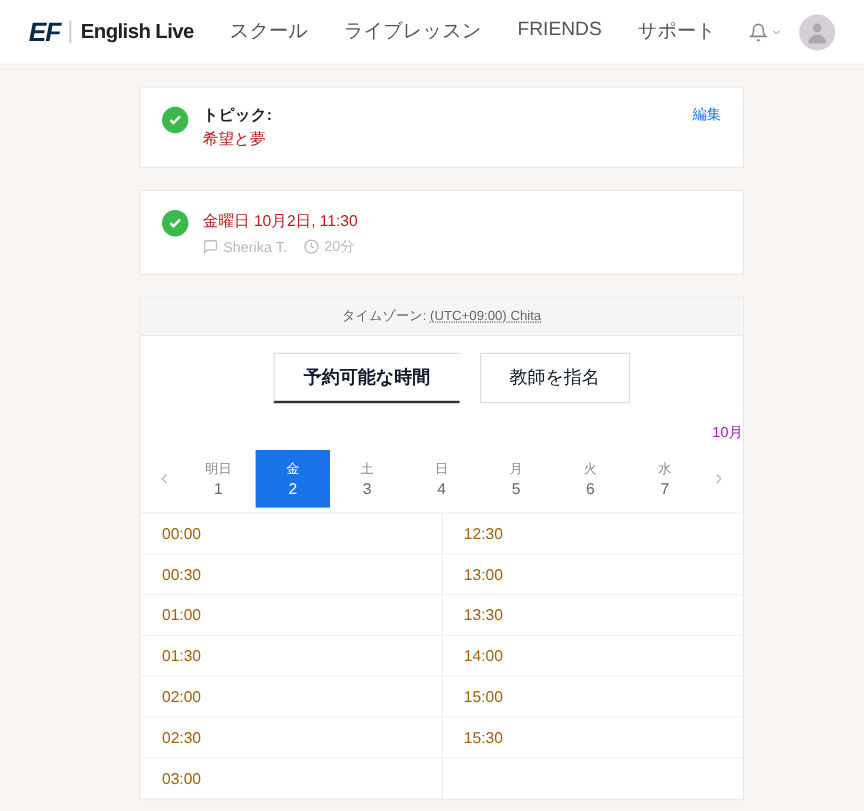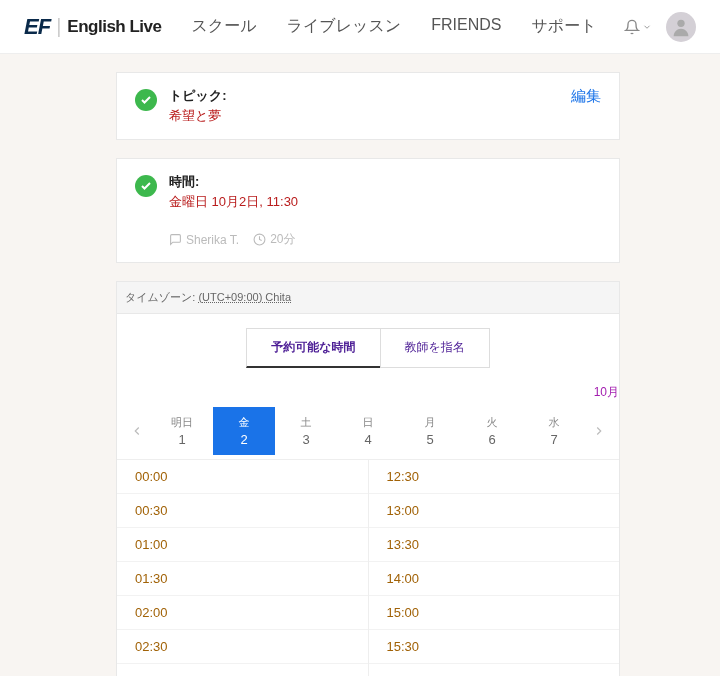--- a/index.html
+++ b/index.html
@@ -14,28 +14,28 @@
 .header-right { display: flex; align-items: center; gap: 14px; }
 .bell-wrap { display: flex; align-items: center; gap: 2px; cursor: pointer; color: #888; }
 .avatar { width: 30px; height: 30px; border-radius: 50%; background: #d4d0d6; display: flex; align-items: center; justify-content: center; cursor: pointer; }
 .card { background: #fff; margin: 18px 100px 0 116px; border: 1px solid #e8e8e8; }
 .card-row { display: flex; align-items: flex-start; padding: 14px 18px; }
 .check { width: 22px; height: 22px; border-radius: 50%; background: #3db84d; display: flex; align-items: center; justify-content: center; margin-right: 12px; margin-top: 2px; flex-shrink: 0; }
 .check svg { display: block; }
 .card-content { flex: 1; }
 .card-title { font-weight: 700; font-size: 13px; color: #222; }
 .card-sub { font-size: 13px; color: #b91c1c; margin-top: 2px; }
-.card-meta { display: flex; gap: 14px; margin-top: 20px; color: #bbb; font-size: 12px; align-items: center; }
+.card-meta { display: flex; gap: 14px; margin-top: 4px; color: #bbb; font-size: 12px; align-items: center; }
 .meta-item { display: flex; align-items: center; gap: 4px; }
-.edit-link { color: #1a73e8; font-size: 15px; cursor: pointer; }
+.edit-link { color: #1a73e8; font-size: 12px; cursor: pointer; }
 .main { background: #fff; margin: 18px 100px 0 116px; border: 1px solid #e8e8e8; }
-.tz-bar { background: #f5f5f5; text-align: left; padding: 8px; font-size: 11px; color: #666; border-bottom: 1px solid #e8e8e8; }
+.tz-bar { background: #f5f5f5; text-align: center; padding: 8px; font-size: 11px; color: #666; border-bottom: 1px solid #e8e8e8; }
 .tz-link { text-decoration: underline dotted; color: #666; cursor: pointer; }
 .tabs { display: flex; justify-content: center; padding: 14px 0 10px; }
-.tab { padding: 10px 24px; font-size: 12px; color: #4c1d95; background: #fff; border: 1px solid #ddd; cursor: pointer; }
+.tab { padding: 10px 24px; font-size: 15px; color: #0f172a; background: #fff; border: 1px solid #ddd; cursor: pointer; margin-left: 17px; }
 .tab.active { border-bottom: 2px solid #333; font-weight: 600; }
 .tab:first-child { border-right: none; }
 .month-label { text-align: right; font-size: 12px; color: #a21caf; padding: 6px 0 2px; }
 .date-nav { display: flex; align-items: center; padding: 4px 6px; border-bottom: 1px solid #eee; }
 .chev { width: 28px; height: 48px; display: flex; align-items: center; justify-content: center; cursor: pointer; color: #bbb; }
 .dates { display: flex; flex: 1; }
 .date-cell { flex: 1; text-align: center; padding: 8px 0; cursor: pointer; }
 .date-cell.selected { background: #1a73e8; color: #fff; }
 .date-day { font-size: 11px; }
 .date-num { font-size: 13px; margin-top: 2px; }
@@ -96,21 +96,20 @@
 </div>
 
 <div class="card">
   <div class="card-row">
     <div class="check">
       <svg width="12" height="12" viewBox="0 0 24 24" fill="none" stroke="#fff" stroke-width="4">
           <polyline points="20 6 9 17 4 12"></polyline>
         </svg>
     </div>
     <div class="card-content">
-      <div class="card-title">時間:</div>
       <div class="card-sub">金曜日 10月2日, 11:30</div>
       <div class="card-meta">
         <span class="meta-item">
           <svg width="13" height="13" viewBox="0 0 24 24" fill="none" stroke="currentColor" stroke-width="2">
               <path d="M21 15a2 2 0 0 1-2 2H7l-4 4V5a2 2 0 0 1 2-2h14a2 2 0 0 1 2 2z"></path>
             </svg>
           <span>Sherika T.</span>
         </span>
         <span class="meta-item">
           <svg width="13" height="13" viewBox="0 0 24 24" fill="none" stroke="currentColor" stroke-width="2">

